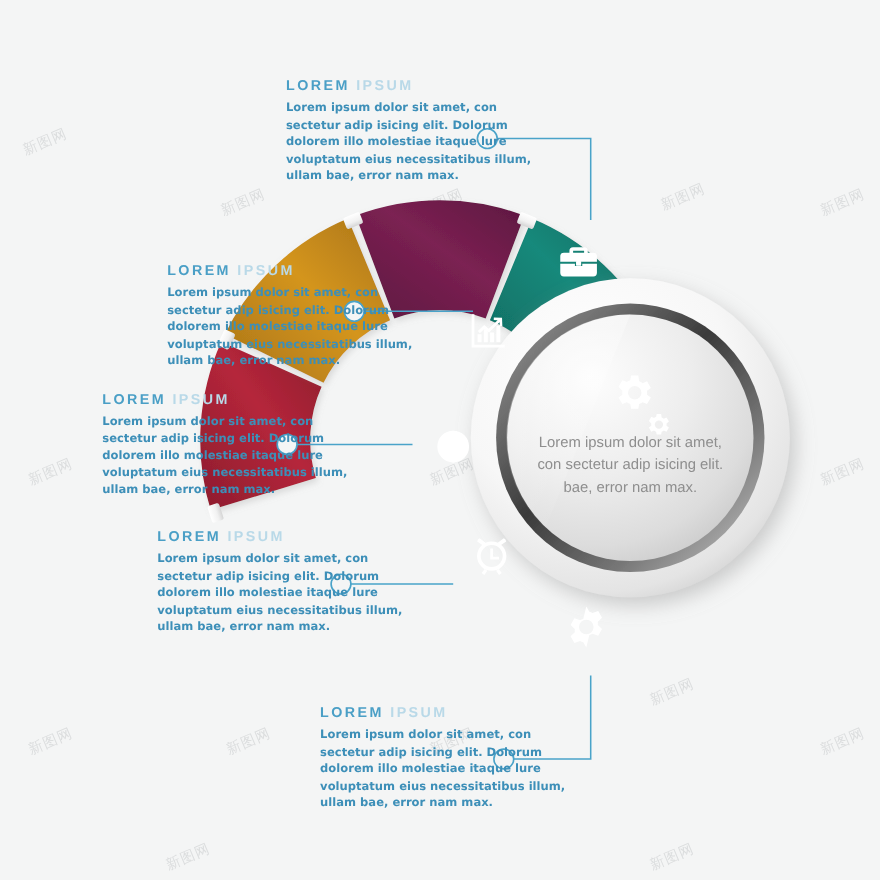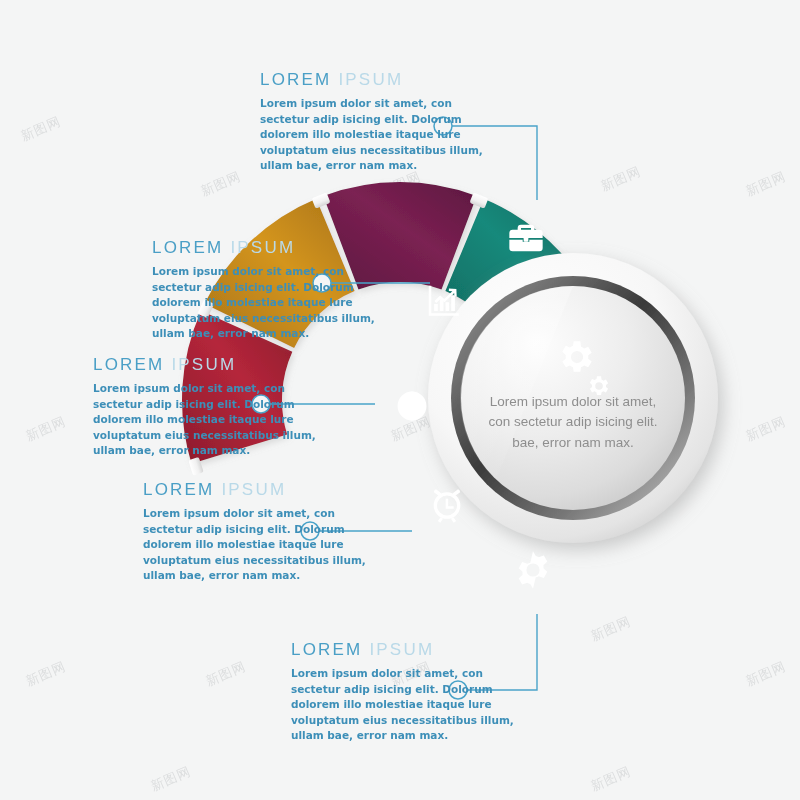--- a/index.html
+++ b/index.html
@@ -26,22 +26,22 @@
     transform: rotate(-23deg);
     user-select: none;
     pointer-events: none;
     letter-spacing: 1px;
   }
 
   
   .block { position: absolute; width: 230px; }
   .block h3 {
     margin: 0 0 6px 0;
-    font-size: 17px;
-    font-weight: 400;
+    font-size: 13px;
+    font-weight: 700;
     letter-spacing: 2.2px;
     color: #4a9fc6;
   }
   .block h3 .dim { color: #b9d9e8; }
   .block p {
     margin: 0;
     font-size: 10.5px;
     line-height: 1.48;
     color: #3d8fb8;
     font-weight: 700;

